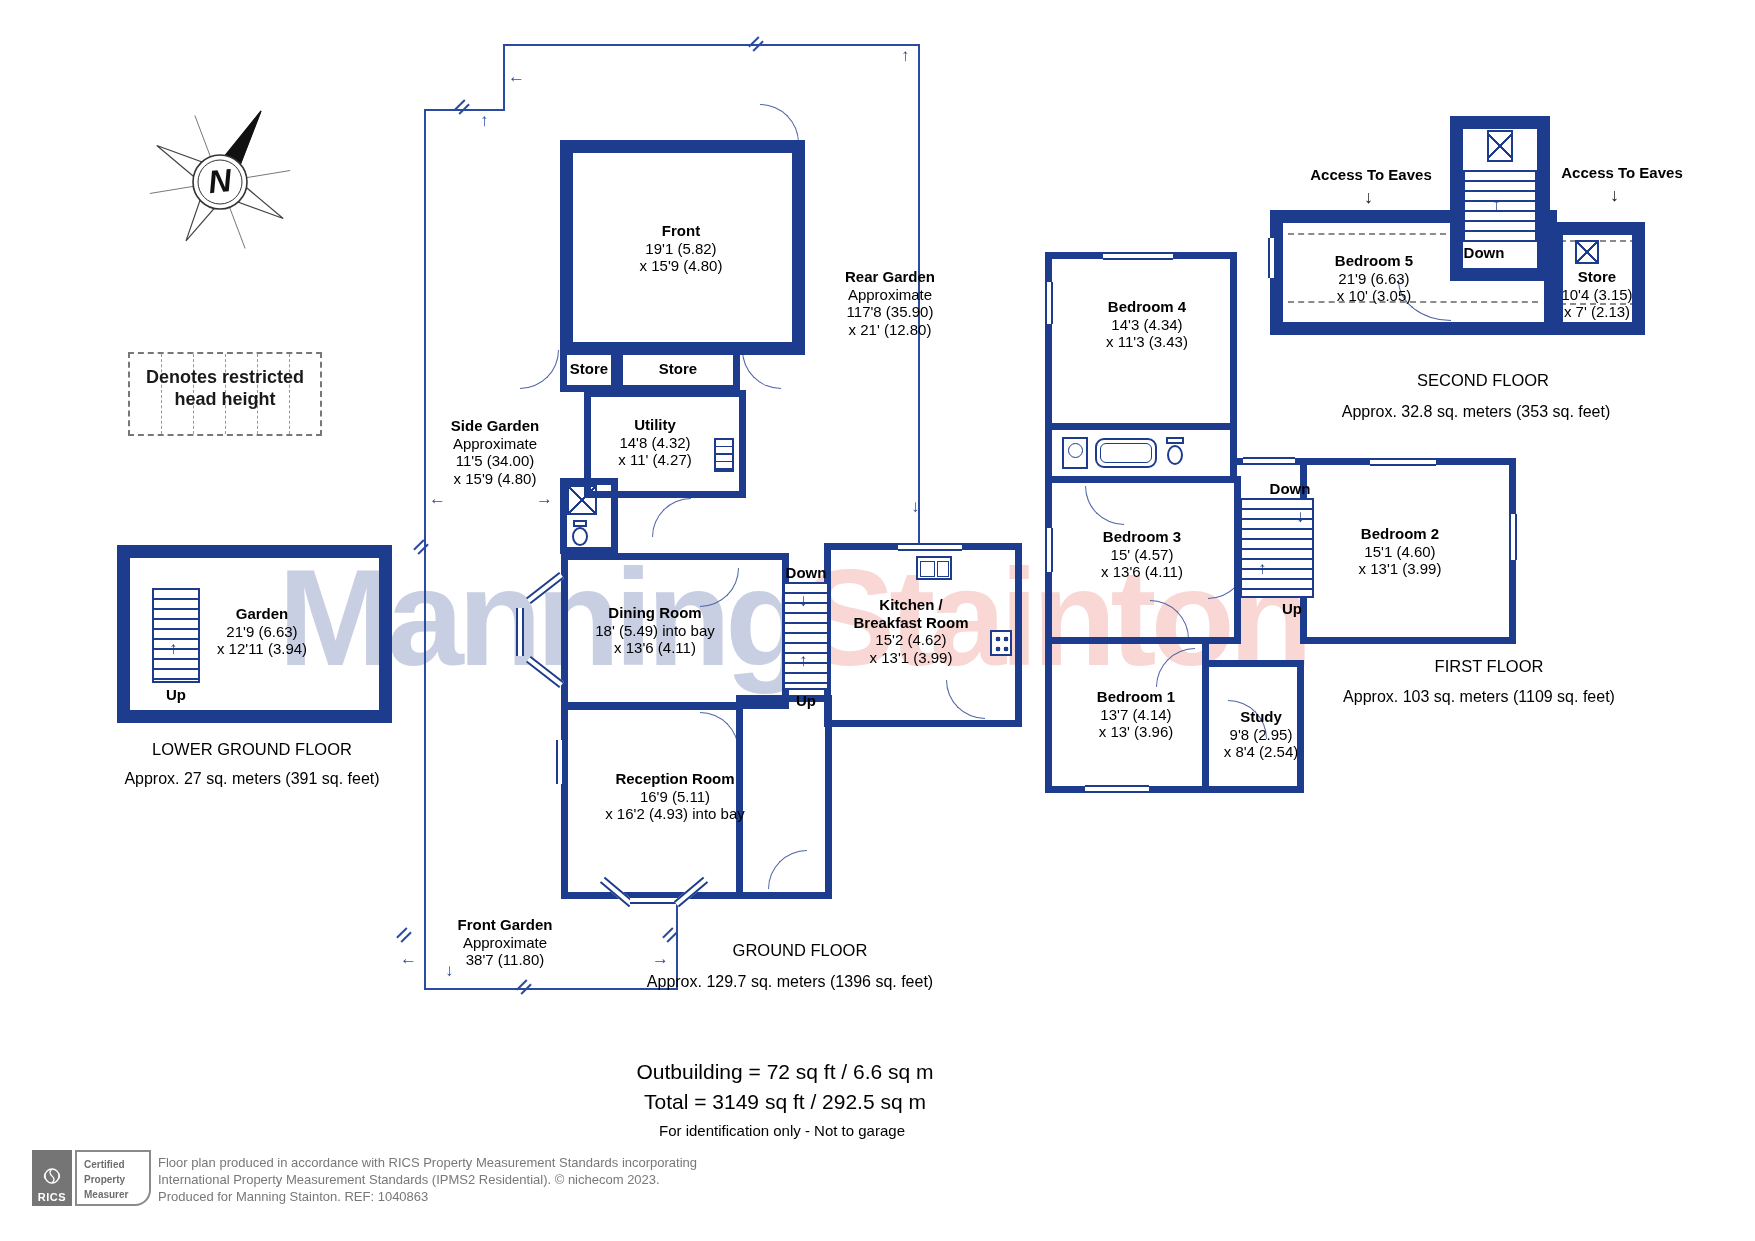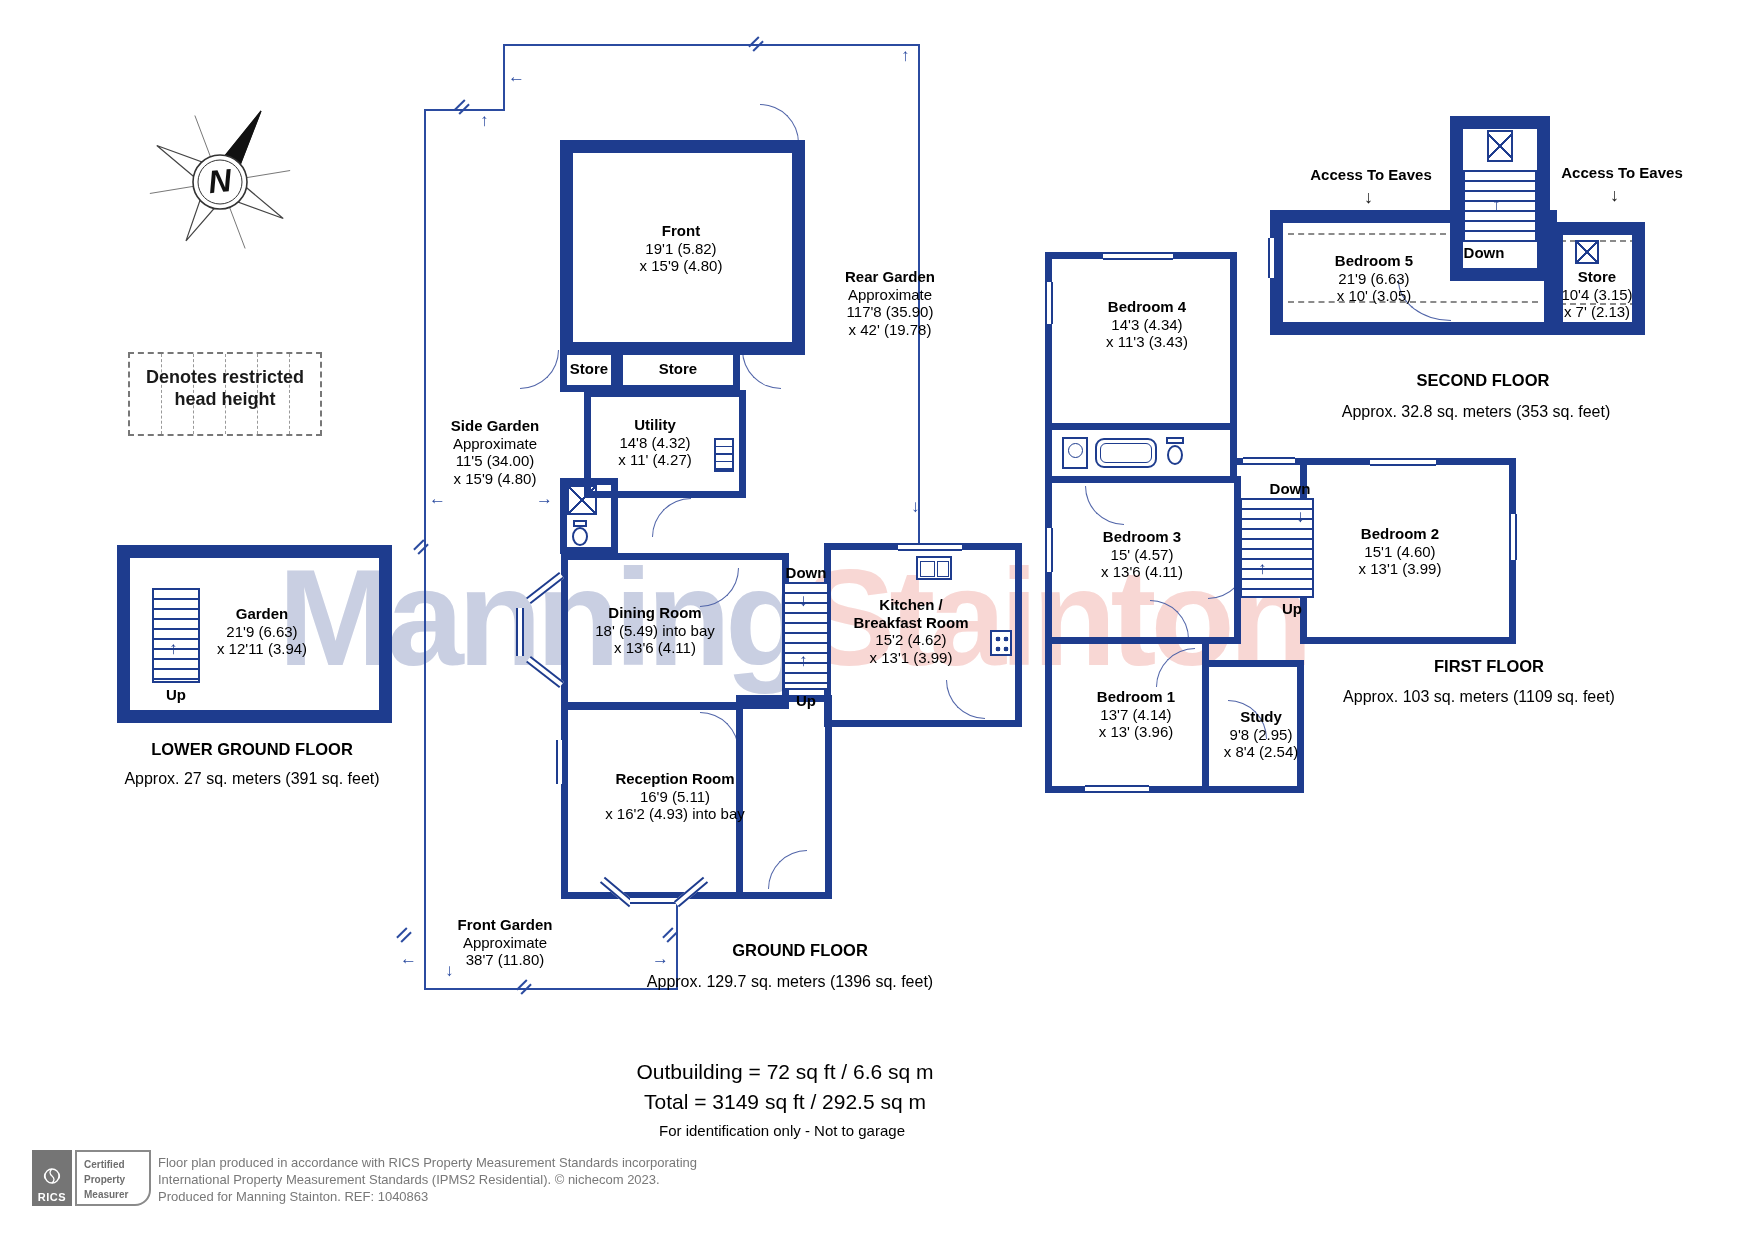--- a/index.html
+++ b/index.html
@@ -15,21 +15,21 @@
   .thick{border-width:13px;}
   .wallseg{position:absolute;background:#1e3c8e;z-index:7;}
   
   .line{position:absolute;background:#2b4ba0;z-index:4;}
   
   .lbl{position:absolute;transform:translateX(-50%);text-align:center;font-size:15px;
        line-height:17.5px;white-space:nowrap;z-index:20;}
   .lbl span{display:block;}
   .nm{font-weight:bold;}
   .slbl{position:absolute;transform:translateX(-50%);font-weight:bold;font-size:15px;z-index:20;white-space:nowrap;}
-  .title{position:absolute;transform:translateX(-50%);font-weight:bold;font-size:16.5px;z-index:20;white-space:nowrap;}
+  .title{position:absolute;transform:translateX(-50%);font-weight:normal;font-size:16.5px;z-index:20;white-space:nowrap;}
   .areatxt{position:absolute;transform:translateX(-50%);font-size:16px;z-index:20;white-space:nowrap;}
   
   .stairs{position:absolute;box-sizing:border-box;border:2px solid #1e3c8e;z-index:8;
           background:repeating-linear-gradient(to bottom,#fff 0 8px,#1e3c8e 8px 10px);}
   
   .hwin{position:absolute;box-sizing:border-box;background:#fff;border-top:2px solid #1e3c8e;
         border-bottom:2px solid #1e3c8e;height:8px;z-index:12;}
   .vwin{position:absolute;box-sizing:border-box;background:#fff;border-left:2px solid #1e3c8e;
         border-right:2px solid #1e3c8e;width:8px;z-index:12;}
   
@@ -204,21 +204,21 @@
   </div>
   <div class="lbl" style="left:675px;top:770px">
     <span class="nm">Reception Room</span>
     <span>16'9 (5.11)</span>
     <span>x 16'2 (4.93) into bay</span>
   </div>
   <div class="lbl" style="left:890px;top:268px">
     <span class="nm">Rear Garden</span>
     <span>Approximate</span>
     <span>117'8 (35.90)</span>
-    <span>x 42' (19.78)</span>
+    <span>x 21' (12.80)</span>
   </div>
   <div class="lbl" style="left:495px;top:417px">
     <span class="nm">Side Garden</span>
     <span>Approximate</span>
     <span>11'5 (34.00)</span>
     <span>x 15'9 (4.80)</span>
   </div>
   <div class="lbl" style="left:505px;top:916px">
     <span class="nm">Front Garden</span>
     <span>Approximate</span>

